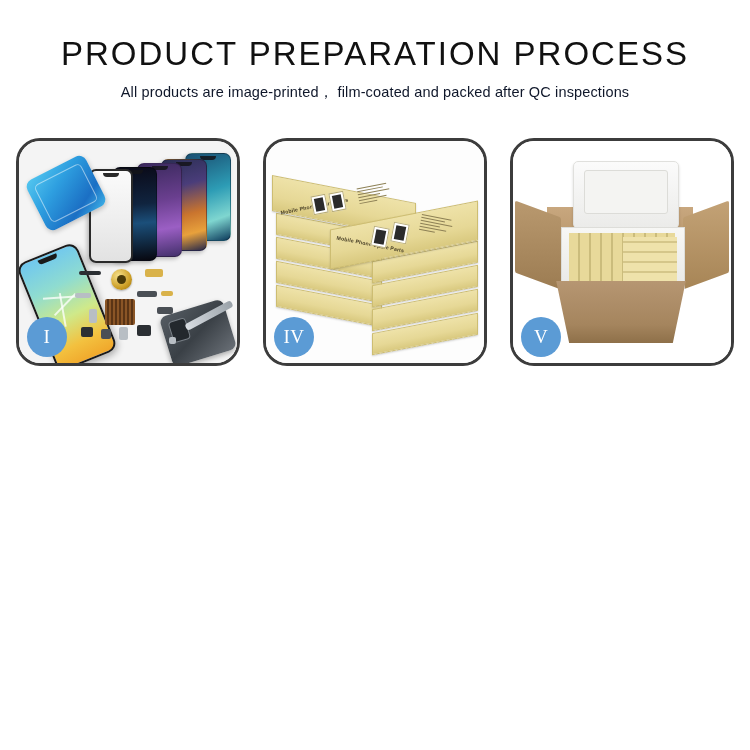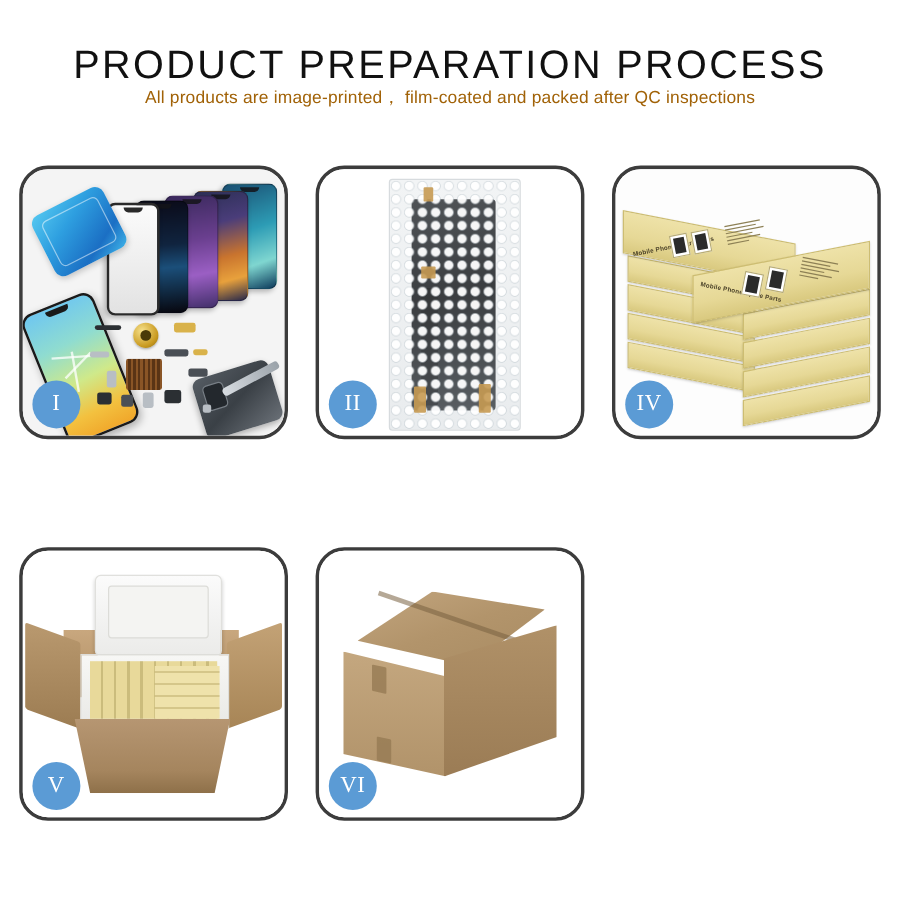--- a/index.html
+++ b/index.html
@@ -16,22 +16,23 @@
   .title {
     font-family: "Liberation Sans", sans-serif;
     font-size: 33px;
     letter-spacing: 2.0px;
     font-weight: 400;
     color: #111111;
     line-height: 1.1;
     white-space: nowrap;
   }
   .subtitle {
+    margin-top: 11px;
     font-size: 14.5px;
-    color: #a16207;
+    color: #0f172a;
     letter-spacing: 0.15px;
     white-space: nowrap;
   }
 
   
   .grid {
     position: absolute;
     left: 16px; top: 138px;
     width: 718px;
     display: grid;
@@ -266,33 +267,20 @@
         <span class="part dark" style="left:118px;top:184px;width:14px;height:11px;"></span>
         <span class="part" style="left:138px;top:166px;width:16px;height:7px;"></span>
         <span class="part light" style="left:56px;top:152px;width:16px;height:5px;"></span>
         <span class="part gold" style="left:142px;top:150px;width:12px;height:5px;"></span>
         <span class="part light" style="left:150px;top:196px;width:7px;height:7px;"></span>
         <div class="tweezer"></div>
       </div>
       <div class="badge">I</div>
     </div>
 
-    <div class="panel p2">
-      <div class="panel-inner">
-        <div class="bubble-bag">
-          <div class="inner-part"></div>
-          <div class="bubbles"></div>
-          <span class="tape" style="left:28px;top:6px;width:8px;height:12px;"></span>
-          <span class="tape" style="left:26px;top:72px;width:12px;height:10px;"></span>
-          <span class="tape" style="left:20px;top:172px;width:10px;height:22px;"></span>
-          <span class="tape" style="left:74px;top:170px;width:10px;height:24px;"></span>
-        </div>
-      </div>
-      <div class="badge">II</div>
-    </div>
 
 
     <div class="panel p4">
       <div class="panel-inner">
         <div class="stack">
 
           <div class="ybox" style="left:4px;top:56px;width:104px;height:20px;transform:skewY(11deg);"></div>
           <div class="ybox" style="left:4px;top:80px;width:104px;height:20px;transform:skewY(11deg);"></div>
           <div class="ybox" style="left:4px;top:104px;width:104px;height:20px;transform:skewY(11deg);"></div>
           <div class="ybox" style="left:4px;top:128px;width:104px;height:20px;transform:skewY(11deg);"></div>
@@ -346,26 +334,15 @@
         <div class="flapR"></div>
         <div class="foam-lid"></div>
         <div class="foam-box"></div>
         <div class="ystrips"></div>
         <div class="ystrips b"></div>
         <div class="carton-front"></div>
       </div>
       <div class="badge">V</div>
     </div>
 
-    <div class="panel p6">
-      <div class="panel-inner">
-        <div class="ctop"></div>
-        <div class="cseam"></div>
-        <div class="cleft"></div>
-        <div class="cright"></div>
-        <span class="ctape" style="left:44px;top:96px;width:12px;height:22px;transform:skewY(12deg);"></span>
-        <span class="ctape" style="left:48px;top:156px;width:12px;height:20px;transform:skewY(12deg);"></span>
-      </div>
-      <div class="badge">VI</div>
-    </div>
 
   </div>
 </div>
 
 </body></html>

